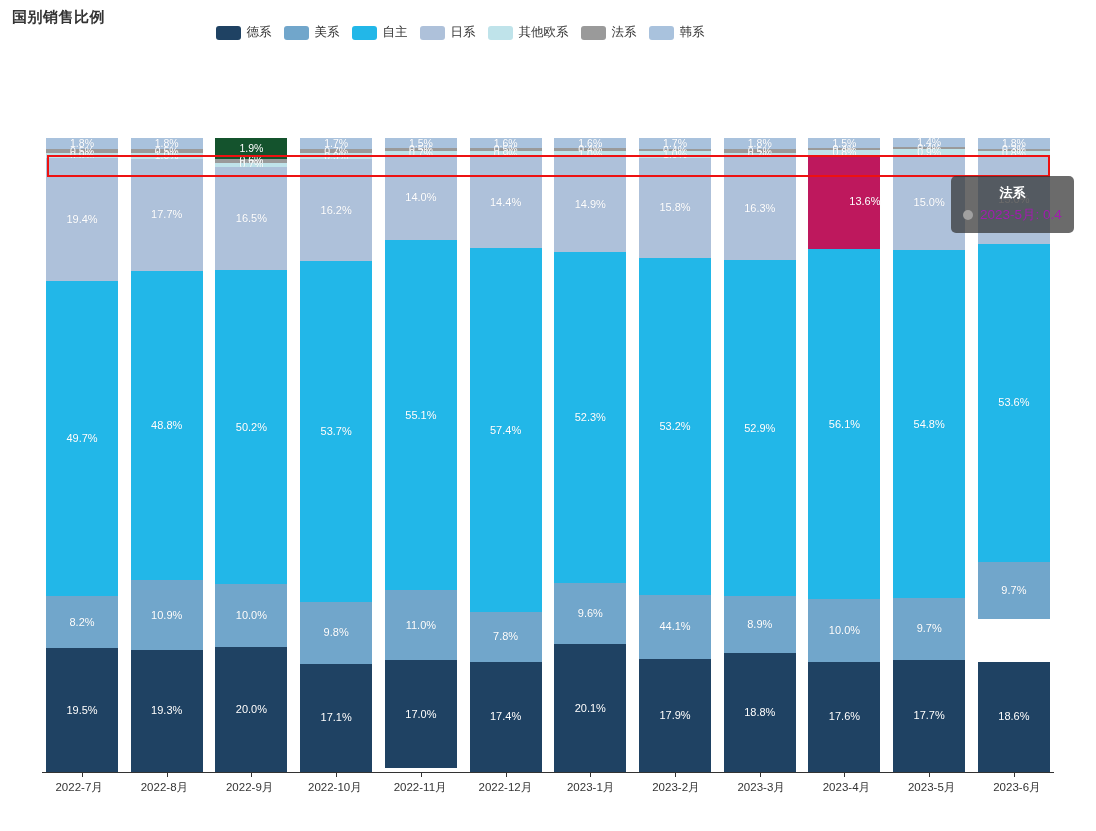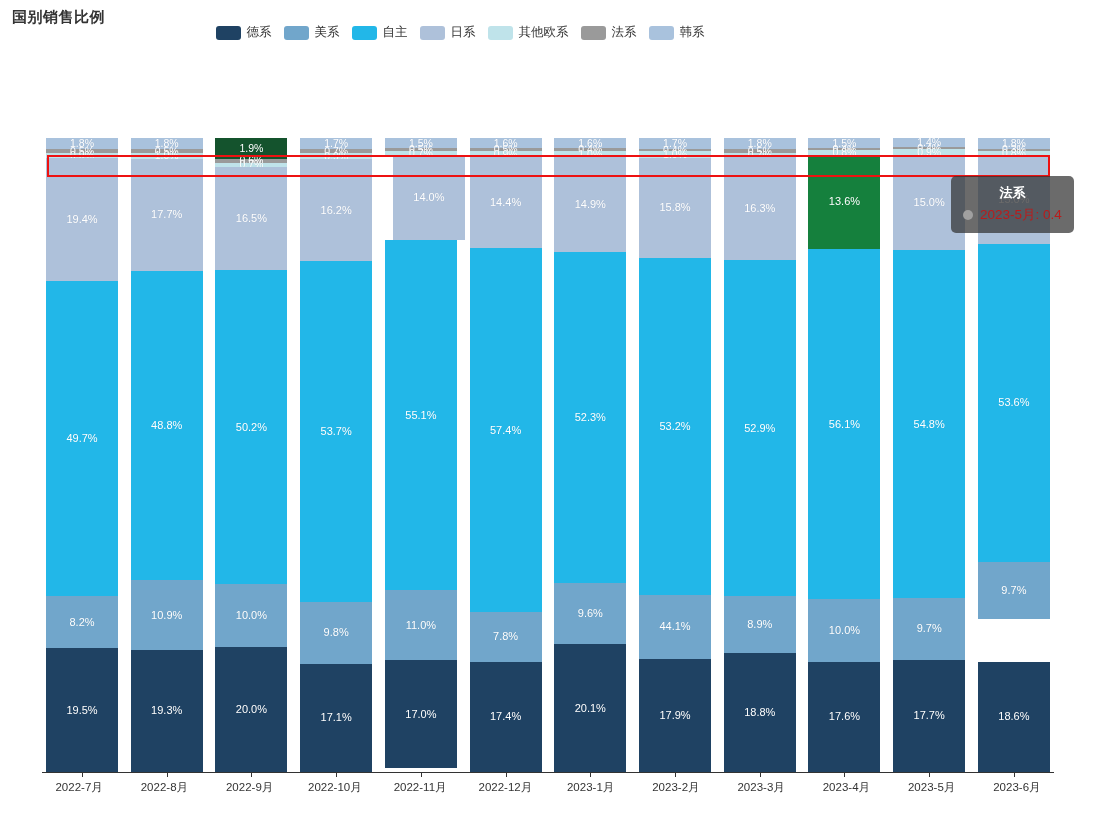--- a/index.html
+++ b/index.html
@@ -97,21 +97,21 @@
   }
   .tooltip-title {
     font-size: 13px; font-weight: bold; text-align: center;
     margin-bottom: 4px; color: #ffffff;
   }
   .tooltip-row { display: flex; align-items: center; gap: 7px; }
   .tooltip-dot {
     width: 10px; height: 10px; border-radius: 50%;
     background: #a0a0a0; flex: 0 0 auto;
   }
-  .tooltip-text { font-size: 13.5px; color: #b91c1c; white-space: nowrap; }
+  .tooltip-text { font-size: 13.5px; color: #a21caf; white-space: nowrap; }
 </style>
 </head>
 <body>
 
 <div id="chart-root">
 
   <div class="chart-title">国别销售比例</div>
 
   <div class="legend" id="legend">
       <div class="legend-item">
@@ -240,21 +240,21 @@
       <div class="bar-col">
         <div class="seg tiny" style="height: 9.52906px; background: rgb(169, 194, 221);">
           <span class="seg-label">1.5%</span>
         </div>
         <div class="seg tiny" style="height: 3.17635px; background: rgb(154, 154, 154);">
           <span class="seg-label">0.5%</span>
         </div>
         <div class="seg tiny" style="height: 4.44689px; background: rgb(191, 227, 234);">
           <span class="seg-label">0.7%</span>
         </div>
-        <div class="seg" style="height: 85px; background: rgb(174, 193, 218); margin-left: 8px;">
+        <div class="seg" style="height: 85px; background: rgb(174, 193, 218);">
           <span class="seg-label">14.0%</span>
         </div>
         <div class="seg" style="height: 350.034px; background: rgb(34, 183, 232);">
           <span class="seg-label">55.1%</span>
         </div>
         <div class="seg" style="height: 69.8798px; background: rgb(113, 166, 203);">
           <span class="seg-label">11.0%</span>
         </div>
         <div class="seg" style="height: 107.996px; background: rgb(31, 66, 99);">
           <span class="seg-label">17.0%</span>
@@ -355,21 +355,21 @@
       <div class="bar-col">
         <div class="seg tiny" style="height: 9.51px; background: rgb(169, 194, 221);">
           <span class="seg-label">1.5%</span>
         </div>
         <div class="seg tiny" style="height: 2.536px; background: rgb(154, 154, 154);">
           <span class="seg-label">0.4%</span>
         </div>
         <div class="seg tiny" style="height: 5.072px; background: rgb(191, 227, 234);">
           <span class="seg-label">0.8%</span>
         </div>
-        <div class="seg" style="height: 95px; background: #15803d;">
+        <div class="seg" style="height: 95px; background: #be185d; justify-content: flex-end;">
           <span class="seg-label">13.6%</span>
         </div>
         <div class="seg" style="height: 355.674px; background: rgb(34, 183, 232);">
           <span class="seg-label">56.1%</span>
         </div>
         <div class="seg" style="height: 63.4px; background: rgb(113, 166, 203);">
           <span class="seg-label">10.0%</span>
         </div>
         <div class="seg" style="height: 111.584px; background: rgb(31, 66, 99);">
           <span class="seg-label">17.6%</span>

